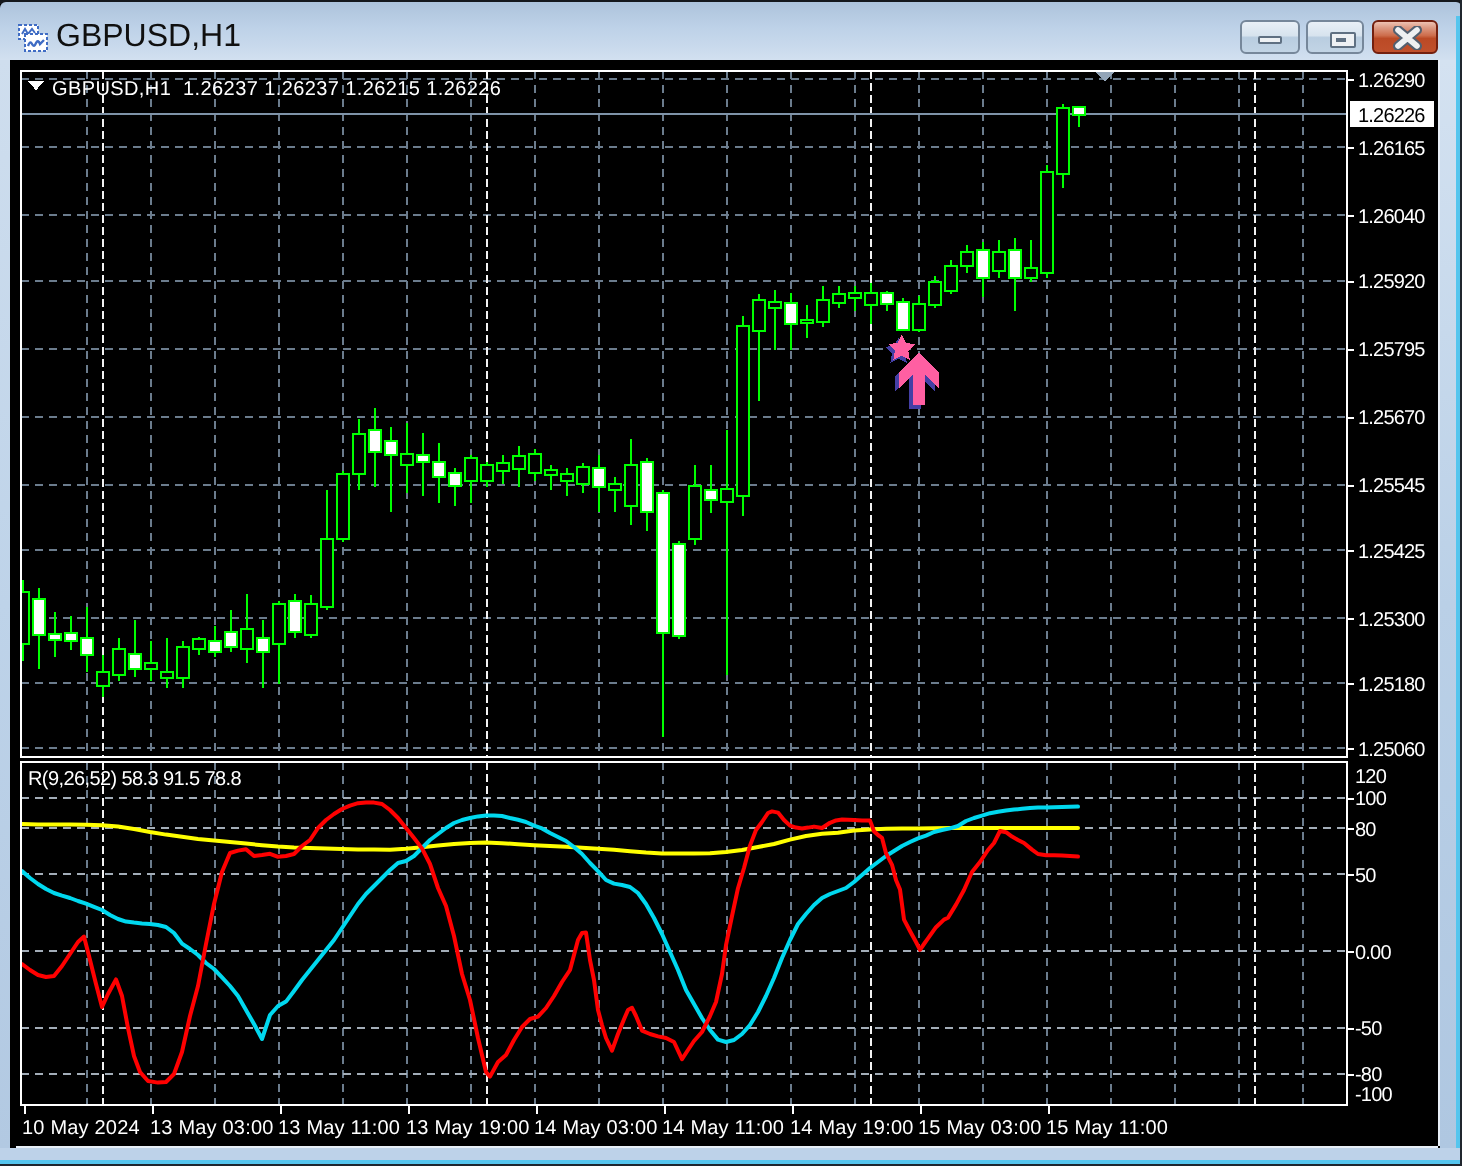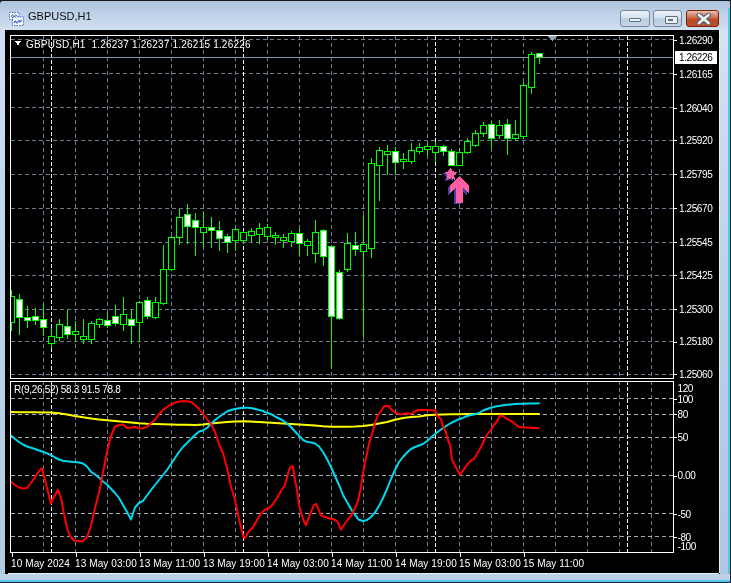--- a/index.html
+++ b/index.html
@@ -298,21 +298,21 @@
   <div class="abs" style="left:0;top:0;width:731px;height:2px;background:#15181d;"></div>
 
   <div class="abs" style="left:0;top:1px;width:731px;height:29px;background:linear-gradient(180deg,#adc3dc 0%,#bed2e8 45%,#c8d9ec 75%,#d2e0f0 100%);border-radius:3px 3px 0 0;"></div>
 
   <svg class="abs" style="left:9px;top:12px" width="15" height="14" viewBox="0 0 15 14">
     <rect x="0.5" y="0.5" width="9.5" height="7" fill="#ffffff" stroke="#3f6cc4" stroke-width="1" stroke-dasharray="1.5,1"></rect>
     <path d="M2 5 L3.5 2.5 L5 5 L7 2.5 L8.5 4.5" fill="none" stroke="#3f6cc4" stroke-width="1"></path>
     <rect x="3.5" y="5" width="11" height="8.5" fill="#ffffff" stroke="#3f6cc4" stroke-width="1" stroke-dasharray="1.5,1"></rect>
     <path d="M5 11 Q6 8 7 10 Q8 12 9 9.5 Q10 7.5 11 10 L13 8" fill="none" stroke="#3f6cc4" stroke-width="1.2"></path>
   </svg>
-  <div class="abs" style="left:28px;top:10px;font-size:11px;color:#101010;">GBPUSD,H1</div>
+  <div class="abs" style="left:28px;top:10px;font-size:16px;color:#101010;">GBPUSD,H1</div>
 
   <div class="abs" style="left:620px;top:10px;width:30px;height:17px;border:1px solid #76879a;border-radius:3px;background:linear-gradient(180deg,#e9f0f7 0%,#d7e3ee 45%,#b9cde0 52%,#c2d4e5 100%);"></div>
   <div class="abs" style="left:629px;top:17.5px;width:12px;height:4.5px;background:#eef1f4;border:1px solid #5f7082;border-radius:1px;"></div>
   <div class="abs" style="left:652.5px;top:10px;width:29px;height:17px;border:1px solid #76879a;border-radius:3px;background:linear-gradient(180deg,#e9f0f7 0%,#d7e3ee 45%,#b9cde0 52%,#c2d4e5 100%);"></div>
   <div class="abs" style="left:664.5px;top:16px;width:13px;height:7.5px;background:#eef1f4;border:1px solid #5f7082;border-radius:1px;"></div>
   <div class="abs" style="left:668px;top:18.5px;width:5px;height:2.5px;background:#b9cde0;border:1px solid #5f7082;"></div>
   <div class="abs" style="left:685.5px;top:10px;width:33px;height:17px;border:1px solid #73200f;border-radius:3px;background:linear-gradient(180deg,#eec2b2 0%,#dd9c86 18%,#cd6d4c 45%,#bb4a26 55%,#c0502c 100%);"></div>
   <svg class="abs" style="left:696px;top:13px" width="16" height="12" viewBox="0 0 16 12">
     <path d="M3 2 L12.5 10 M12.5 2 L3 10" stroke="#536070" stroke-width="5" stroke-linecap="round" fill="none"></path>
     <path d="M3 2 L12.5 10 M12.5 2 L3 10" stroke="#eef0f2" stroke-width="2.8" stroke-linecap="round" fill="none"></path>

